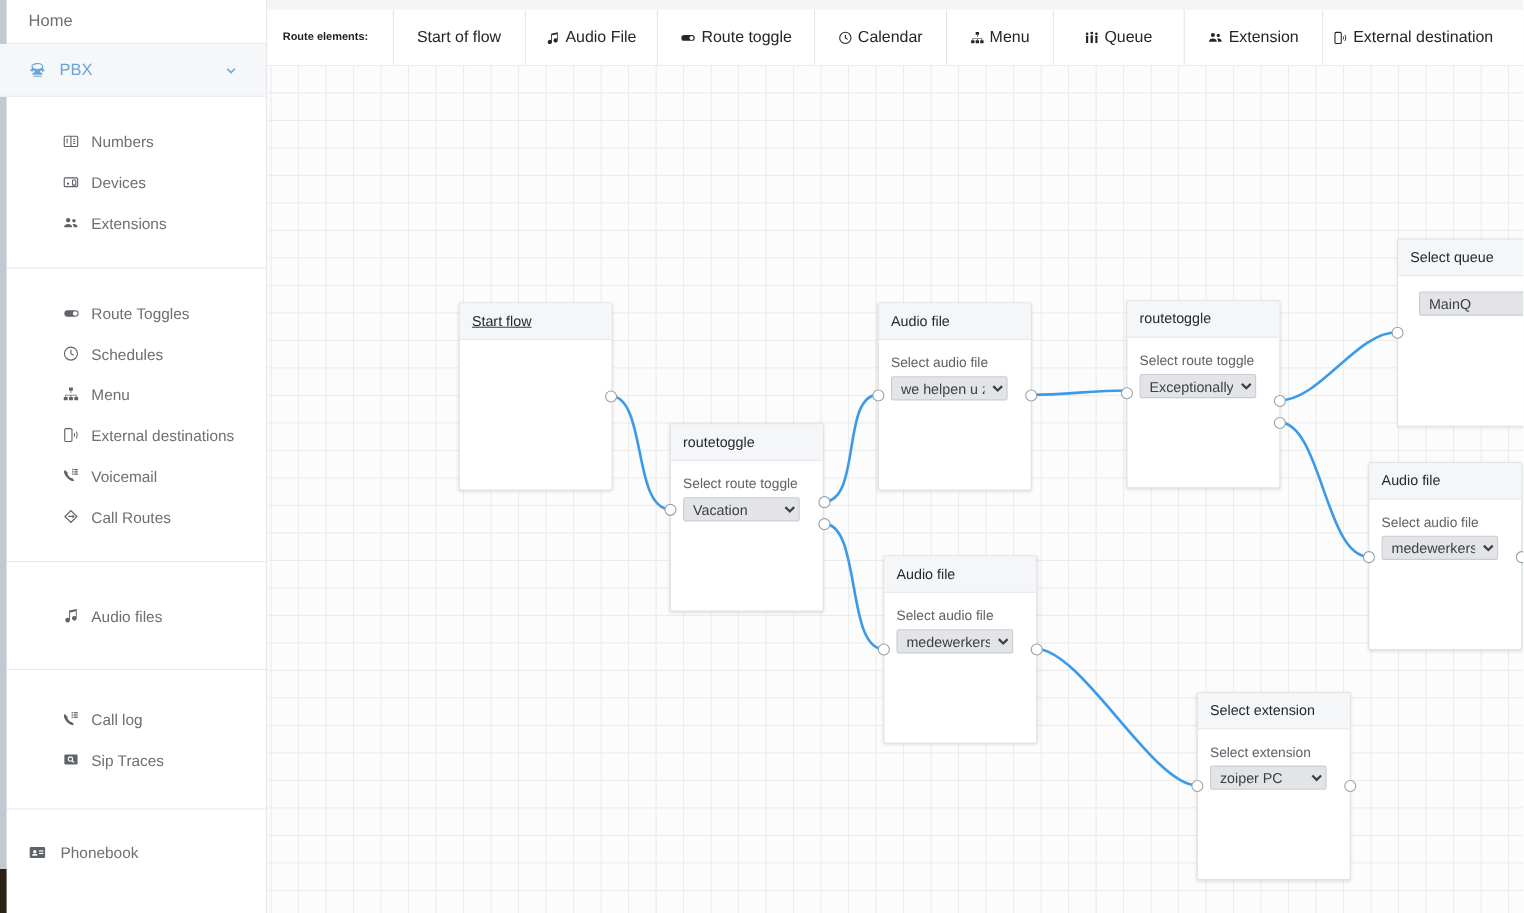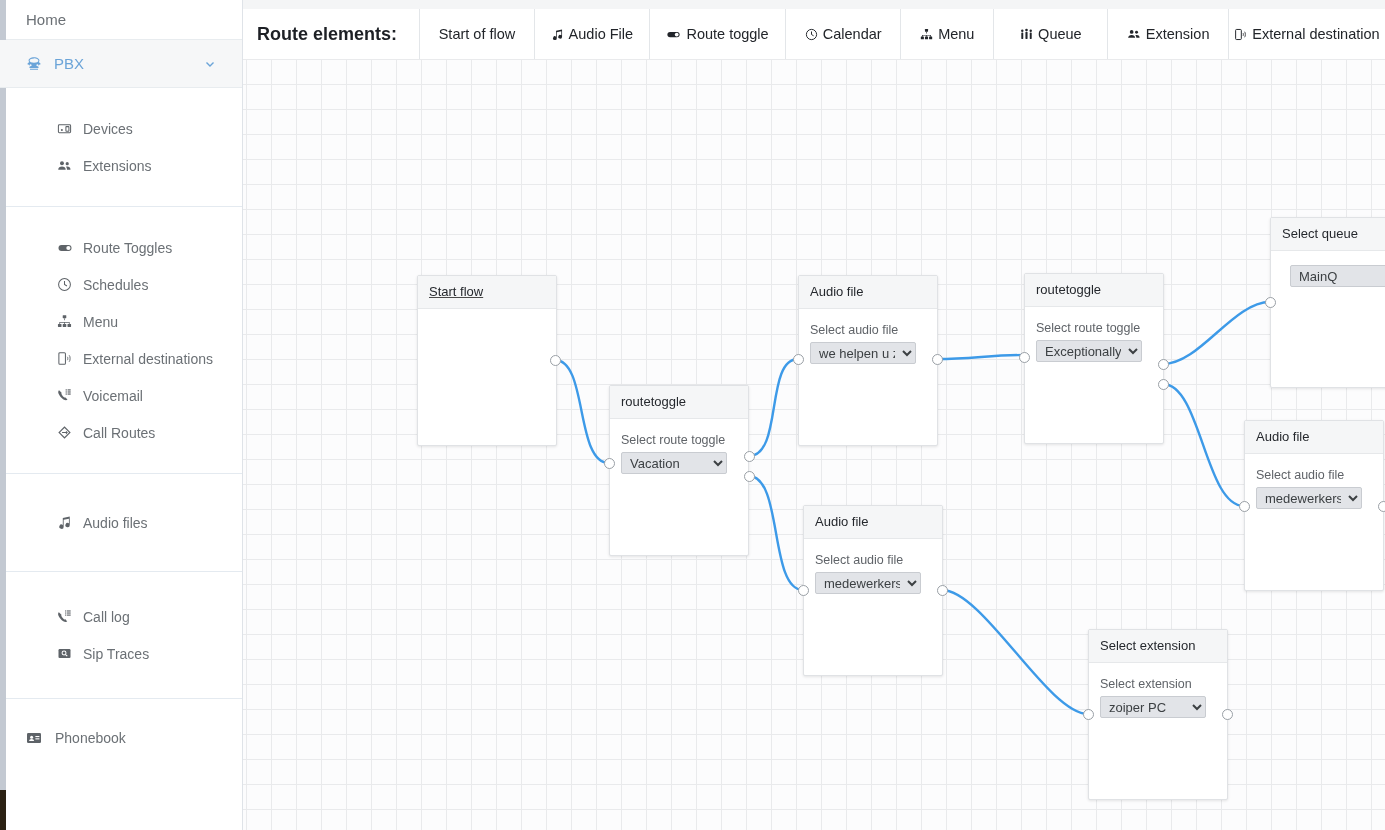--- a/index.html
+++ b/index.html
@@ -75,21 +75,21 @@
     background: #f4f5f6; overflow: hidden;
   }
   .toolbar {
     position: absolute; left: 0; top: 9px; height: 50px; right: 0;
     background: #ffffff;
     display: flex; align-items: center;
     z-index: 30;
     white-space: nowrap;
   }
   .tb-title {
-    font-weight: bold; color: #1d2025; font-size: 18px;
+    font-weight: bold; color: #1d2025; font-size: 10px;
     padding: 0 22px 0 14px; line-height: 50px;
   }
   .tb-item {
     height: 50px; line-height: 50px;
     border-left: 1px solid #e3e6e9;
     padding: 0 18px;
     color: #22252a; font-size: 14.5px;
     display: flex; align-items: center; justify-content: center;
     min-width: 0;
   }
@@ -181,20 +181,30 @@
           <path d="M2.5 4.5L6 8l3.5-3.5"></path>
         </svg>
       </span>
     </div>
 
     <div class="sb-group">
       <div class="sb-pad-top"></div>
       <div class="sb-item">
         <span class="ico">
           <svg class="i" width="15" height="15" viewBox="0 0 16 16" fill="none" stroke="#5e6368" stroke-width="1.1">
+            <rect x="1.5" y="3" width="13" height="10" rx="1"></rect>
+              <path d="M8 3v10"></path>
+            <path d="M3.6 6h1.5M4.3 6v4M10 6h2.2M10 8h2.2M10 10h2.2" stroke-width="1"></path>
+          </svg>
+        </span>
+        <span class="lbl">Numbers</span>
+      </div>
+      <div class="sb-item">
+        <span class="ico">
+          <svg class="i" width="15" height="15" viewBox="0 0 16 16" fill="none" stroke="#5e6368" stroke-width="1.1">
             <rect x="1.5" y="4" width="13" height="8.5" rx="1"></rect>
             <rect x="9.5" y="6" width="3.2" height="5" rx=".5"></rect>
             <circle cx="5.2" cy="9.6" r="1.1" fill="#5e6368" stroke="none"></circle>
           </svg>
         </span>
         <span class="lbl">Devices</span>
       </div>
       <div class="sb-item">
         <span class="ico">
           <svg class="i" width="15" height="15" viewBox="0 0 16 16" fill="#5e6368">

